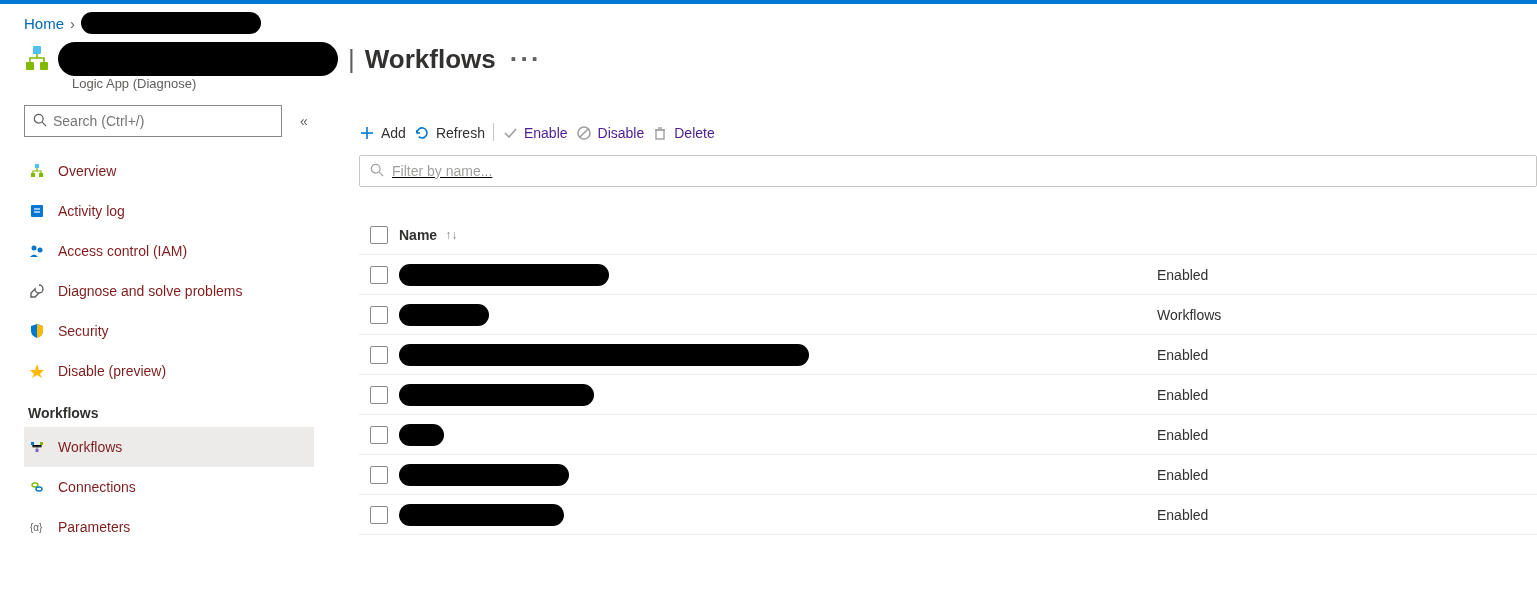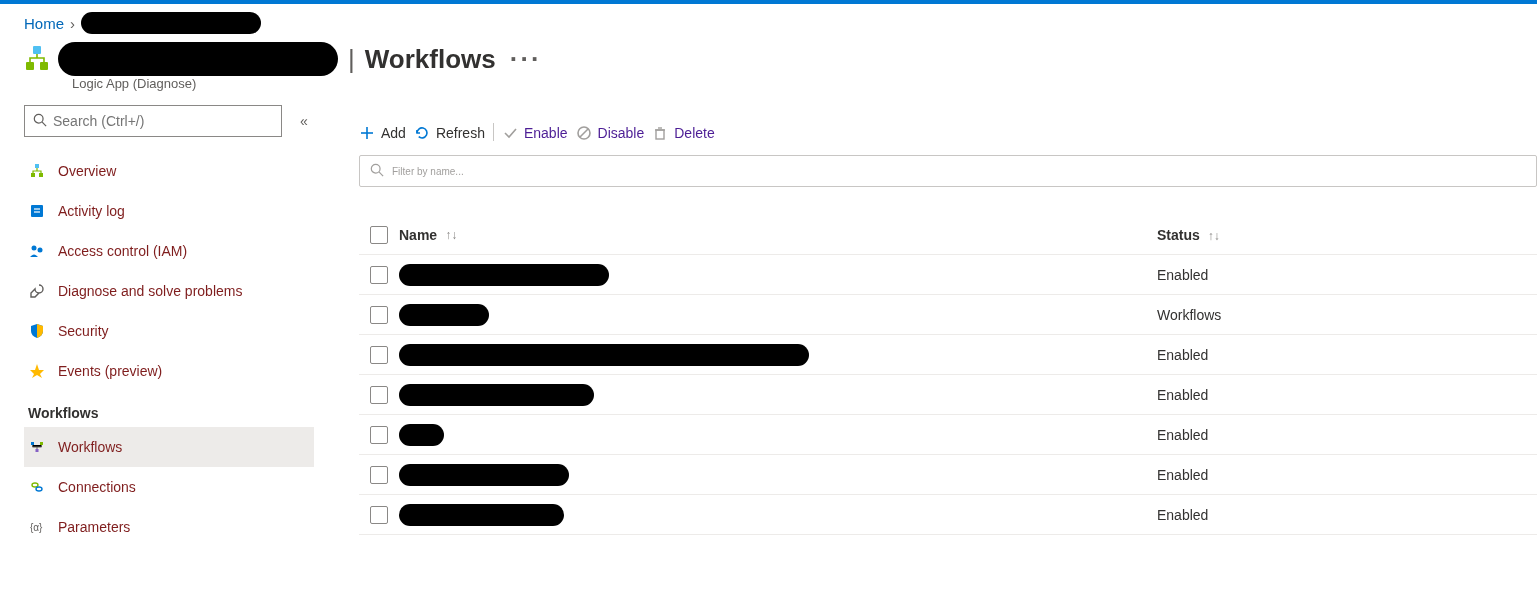--- a/index.html
+++ b/index.html
@@ -40,21 +40,21 @@
   .main { flex: 1; padding: 0 0 0 54px; }
   .toolbar-row { display: flex; align-items: flex-end; gap: 8px; height: 36px; margin-bottom: 14px; }
   .tbtn { display: flex; align-items: center; gap: 6px; color: #323130; cursor: pointer; font-size: 14px; }
   .tbtn .ti { color: #0078d4; display: flex; }
   .tbtn.disabled { color: #4c1d95; }
   .tbtn.disabled .ti { color: #a19f9d; }
   .sepbar { width: 1px; height: 18px; background: #c8c6c4; }
 
   .filterbox { display: flex; align-items: center; gap: 8px; border: 1px solid #c8c6c4; height: 32px; padding: 0 10px; border-radius: 2px; }
   .filterbox .mag { color: #a19f9d; }
-  .filterbox input { border: none; outline: none; flex: 1; font-size: 10px; }
+  .filterbox input { border: none; outline: none; flex: 1; font-size: 14px; text-decoration: underline; }
   .filterbox input::placeholder { color: #a19f9d; }
 
   .grid { margin-top: 28px; }
   .grid-head, .grid-row { display: flex; align-items: center; border-bottom: 1px solid #edebe9; }
   .grid-head { height: 40px; font-weight: 600; }
   .grid-row { height: 40px; }
   .col-chk { width: 40px; display: flex; align-items: center; justify-content: center; }
   .col-name { flex: 1; display: flex; align-items: center; gap: 4px; }
   .col-status { width: 380px; }
   .chk { width: 18px; height: 18px; border: 1px solid #8a8886; border-radius: 2px; cursor: pointer; }
@@ -154,21 +154,21 @@
               </svg>
             </span>
             <span>Security</span>
           </div>
           <div class="nav-item">
             <span class="ico">
               <svg width="16" height="16" viewBox="0 0 16 16">
                 <polygon points="8,1 10,7 15,7 11,11 13,15 8,12 3,15 5,11 1,7 6,7" fill="#ffb900"></polygon>
               </svg>
             </span>
-            <span>Events (preview)</span>
+            <span>Disable (preview)</span>
           </div>
         </div>
 
       <div class="nav-group-label">Workflows</div>
       <div id="side-group-items">
           <div class="nav-item selected">
             <span class="ico">
               <svg width="16" height="16" viewBox="0 0 16 16">
                 <rect x="2" y="3" width="3" height="3" fill="#0078d4"></rect>
                 <rect x="11" y="3" width="3" height="3" fill="#7fba00"></rect>
@@ -264,24 +264,20 @@
 
     <div class="grid">
       <div class="grid-head">
         <div class="col-chk">
             <div class="chk"></div>
           </div>
         <div class="col-name">
           <span>Name</span>
           <span class="sort-ico">↑↓</span>
         </div>
-        <div class="col-status">
-          <span>Status</span>
-          <span class="sort-ico">↑↓</span>
-        </div>
       </div>
       <div id="grid-rows">
           <div class="grid-row">
             <div class="col-chk">
               <div class="chk"></div>
             </div>
             <div class="col-name">
               <span class="name-redact" style="width:210px"></span>
             </div>
             <div class="col-status">Enabled</div>

